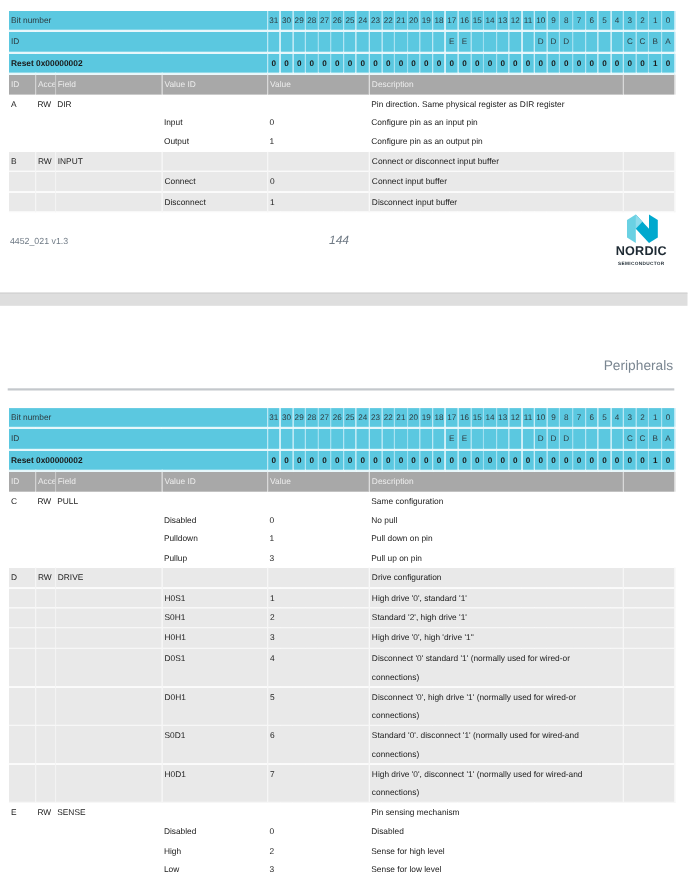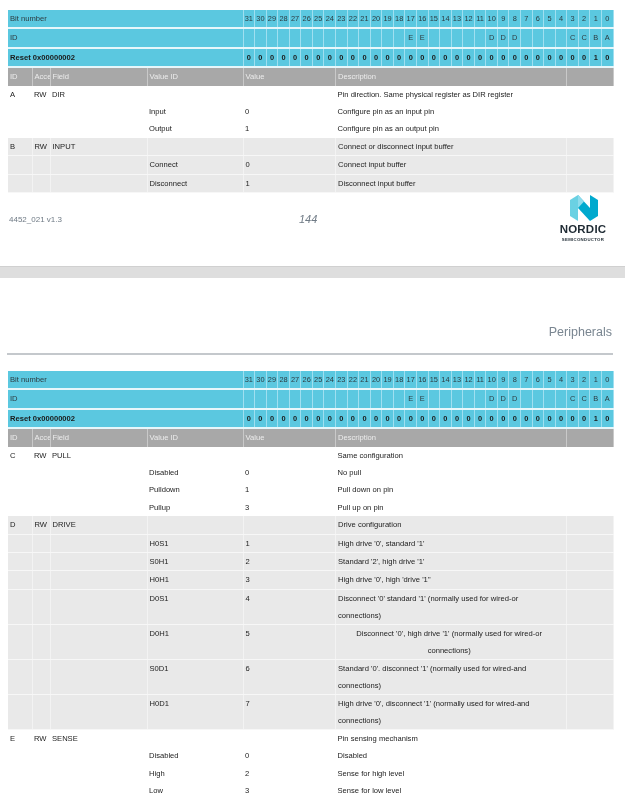--- a/index.html
+++ b/index.html
@@ -494,21 +494,21 @@
         <td colspan="8">4</td>
         <td colspan="20" style="white-space: normal; padding-right: 6px;">Disconnect '0' standard '1' (normally used for wired-or connections)</td>
         <td colspan="4"></td>
       </tr>
       <tr class="shade tall">
         <td></td>
         <td></td>
         <td></td>
         <td>D0H1</td>
         <td colspan="8">5</td>
-        <td colspan="20" style="white-space: normal; padding-right: 6px; text-align: center;">Disconnect '0', high drive '1' (normally used for wired-or connections)</td>
+        <td colspan="20" style="white-space: normal; padding-right: 6px;">Disconnect '0', high drive '1' (normally used for wired-or connections)</td>
         <td colspan="4"></td>
       </tr>
       <tr class="shade tall">
         <td></td>
         <td></td>
         <td></td>
         <td>S0D1</td>
         <td colspan="8">6</td>
         <td colspan="20" style="white-space: normal; padding-right: 6px;">Standard '0'. disconnect '1' (normally used for wired-and connections)</td>
         <td colspan="4"></td>

